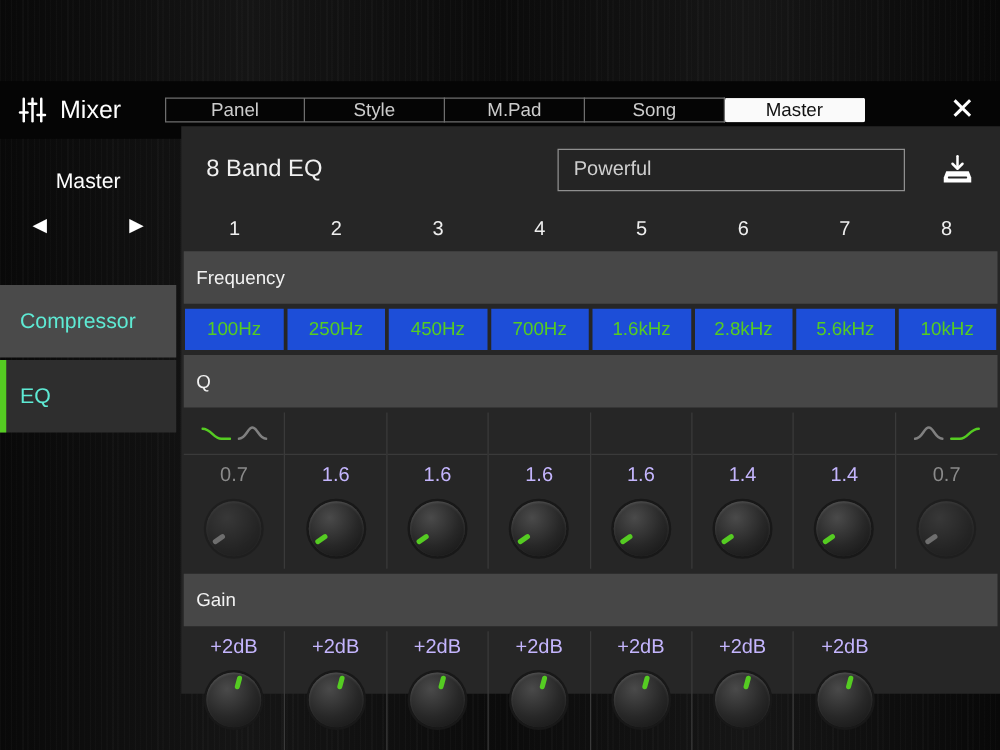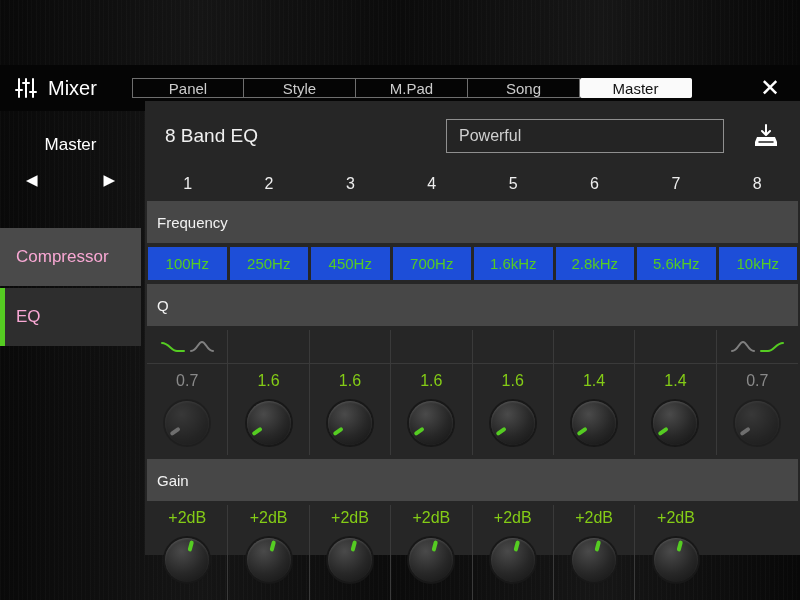--- a/index.html
+++ b/index.html
@@ -20,21 +20,21 @@
   .tab:first-child{border-left-width:1px;}
   .tab.active{background:#fafafa;color:#111;border-color:#fafafa;border-radius:2px;}
   .close{margin-left:auto;margin-right:20px;color:#fff;font-size:24px;line-height:1;cursor:pointer;}
 
   
   .sidebar{position:absolute;left:0;top:111px;width:141px;}
   .chan{height:117px;color:#fff;text-align:center;padding-top:24px;}
   .chan .label{font-size:17px;}
   .chan .arrows{display:flex;justify-content:space-between;padding:16px 26px 0;}
   .arrow{color:#fff;font-size:15px;cursor:pointer;}
-  .side-item{height:58px;margin-bottom:2px;background:#4a4a4a;color:#f9a8d4;font-size:17px;
+  .side-item{height:58px;margin-bottom:2px;background:#4a4a4a;color:#5eead4;font-size:17px;
     display:flex;align-items:center;padding-left:16px;position:relative;cursor:pointer;}
   .side-item.active{background:#2e2e2e;}
   .side-item.active::before{content:"";position:absolute;left:0;top:0;bottom:0;width:5px;background:#55cc22;}
 
   
   .main{position:absolute;left:145px;top:101px;width:655px;height:454px;background:#262626;}
   .main-top{display:flex;align-items:center;height:70px;padding:0 16px 0 20px;}
   .eq-title{color:#f0f0f0;font-size:19px;}
   .preset-box{margin-left:auto;margin-right:24px;width:278px;height:34px;border:1px solid #8f8f8f;
     color:#cfcfcf;font-size:16px;display:flex;align-items:center;padding-left:12px;cursor:pointer;background:#242424;}
@@ -46,21 +46,21 @@
   .section-bar{height:42px;background:#474747;color:#f2f2f2;font-size:15px;
     display:flex;align-items:center;padding-left:10px;margin:4px 2px;}
 
   .freq-grid{display:grid;grid-template-columns:repeat(8,1fr);gap:3px;padding:0 3px;}
   .freq-cell{height:33px;background:#1d4ed8;color:#55cc22;display:flex;align-items:center;justify-content:center;
     font-size:15px;cursor:pointer;}
 
   .q-col,.g-col{border-right:1px solid #3a3a3a;}
   .q-col:last-child,.g-col:last-child{border-right:none;}
   .type-row{height:34px;border-bottom:1px solid #3a3a3a;display:flex;align-items:center;justify-content:center;gap:5px;}
-  .val{height:24px;margin-top:8px;text-align:center;color:#84cc16;font-size:16px;}
+  .val{height:24px;margin-top:8px;text-align:center;color:#c4b5fd;font-size:16px;}
   .val.dim{color:#8a8a8a;}
   .g-col{padding:2px 0 14px;}
   .g-col .val{margin-top:2px;}
 
   .knob{position:relative;width:44px;height:44px;margin:5px auto 10px;border-radius:50%;
     background:radial-gradient(circle at 38% 30%, #4a4a4a, #272727 55%, #121212 100%);
     box-shadow:0 0 0 2px #181818, inset 0 1px 2px rgba(255,255,255,0.14);cursor:pointer;}
   .knob .tick{position:absolute;inset:0;transform:rotate(var(--a,0deg));}
   .knob .tick::after{content:"";position:absolute;left:50%;top:2px;width:4px;height:11px;margin-left:-2px;
     border-radius:2px;background:#55cc22;}

